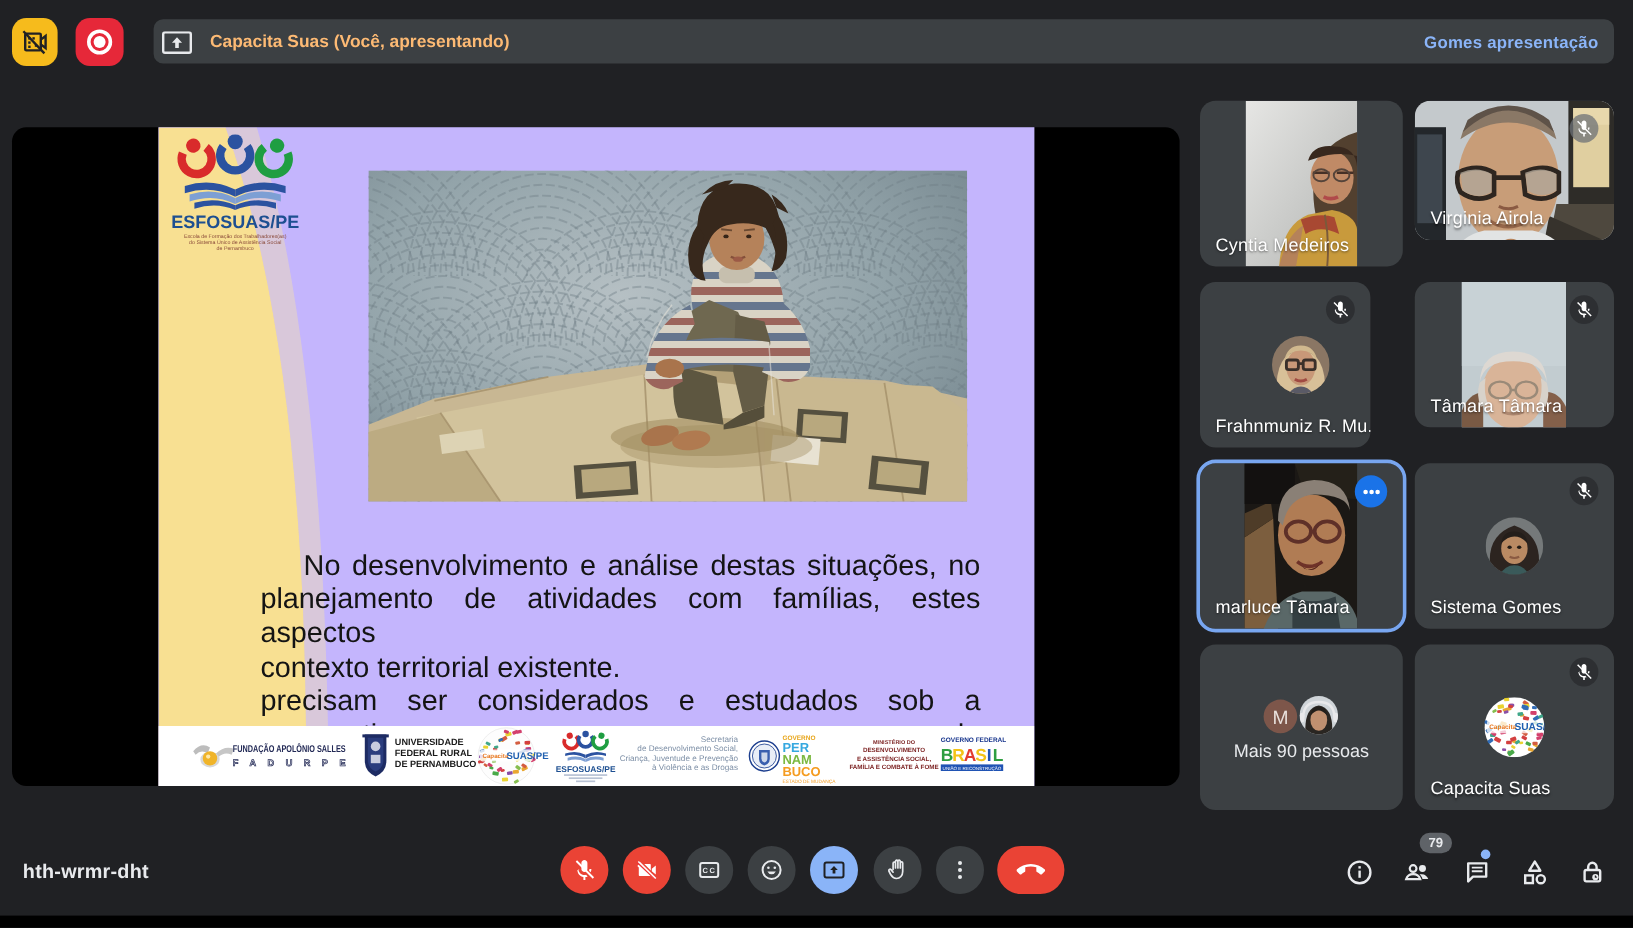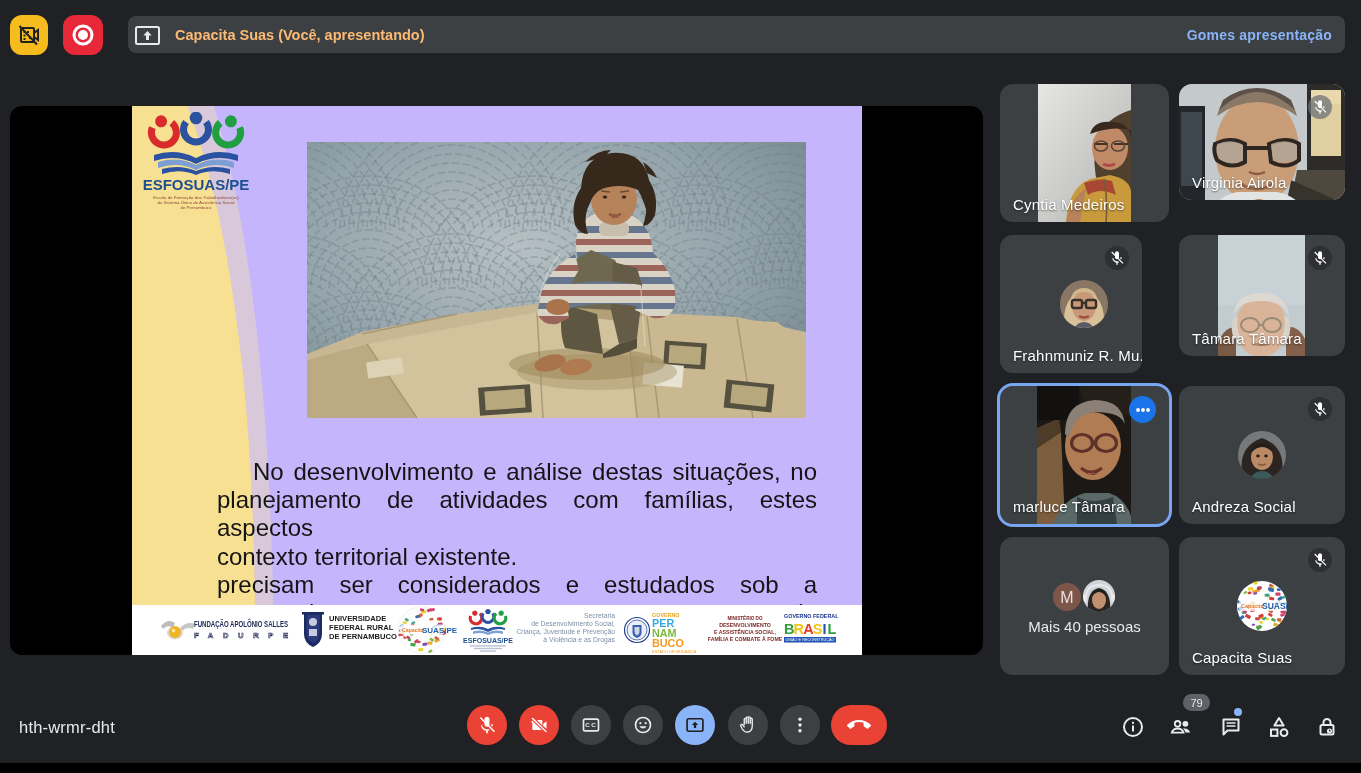--- a/index.html
+++ b/index.html
@@ -725,21 +725,21 @@
 <rect width="48" height="48" fill="#75797a"></rect>
 <path d="M5,48 Q-2,16 24,7 Q50,16 43,48 Z" fill="#2c2420"></path>
 <ellipse cx="24" cy="26" rx="11" ry="13" fill="#b98a63"></ellipse>
 <path d="M13,22 Q14,12 24,12 Q34,12 35,22 Q30,16 24,16 Q18,16 13,22 Z" fill="#241e1a"></path>
 <ellipse cx="20" cy="25" rx="1.8" ry="1.4" fill="#241c16"></ellipse>
 <ellipse cx="28" cy="25" rx="1.8" ry="1.4" fill="#241c16"></ellipse>
 <path d="M20,33 Q24,35 28,33" stroke="#8a5a42" stroke-width="1.8" fill="none"></path>
 <path d="M12,48 Q16,40 24,40 Q32,40 36,48 Z" fill="#3a5a5a"></path>
 </g>
     </svg>
-    <div class="name">Andreza Social</div>
+    <div class="name">Sistema Gomes</div>
     <div class="micoff" style="background:rgba(32,33,36,.55)">
       <svg width="16" height="16" viewBox="0 0 24 24">
         <path fill="#fff" d="M12 14c1.66 0 3-1.34 3-3V5c0-1.66-1.34-3-3-3S9 3.34 9 5v6c0 1.66 1.34 3 3 3z"></path>
         <path fill="#fff" d="M17 11c0 .6-.11 1.16-.3 1.69l1.52 1.52c.5-.97.78-2.06.78-3.21h-2zM5.98 10.96c0 .01.02.02.02.04 0 3.31 2.69 6 6 6 .57 0 1.12-.1 1.64-.25l1.66 1.66c-.71.33-1.5.54-2.3.59V22h-2v-3c-3.28-.49-6-3.31-6-6.96h1.98z"></path>
         <line x1="4" y1="3" x2="21" y2="20" stroke="#fff" stroke-width="1.8"></line>
       </svg>
     </div>
   </div>
 <div class="tile" style="left:1000px;top:537px;width:169px;height:138px">
     <svg class="abs" style="left:52px;top:41px" width="66" height="38" viewBox="0 0 66 38">
@@ -753,21 +753,21 @@
 <g clip-path="url(#cm)">
 <rect x="31" y="2" width="32" height="34" fill="#cfd4d8"></rect>
 <path d="M36,36 Q34,12 47,10 Q60,12 58,36 Z" fill="#2a2622"></path>
 <ellipse cx="47" cy="22" rx="7" ry="9" fill="#c09070"></ellipse>
 <path d="M40,18 Q41,11 47,11 Q53,11 54,18 Q50,14 47,14 Q44,14 40,18 Z" fill="#221e1a"></path>
 <path d="M34,20 Q34,7 47,7 Q60,7 60,20" stroke="#e8e8ea" stroke-width="2" fill="none"></path>
 <rect x="31" y="16" width="4" height="8" rx="2" fill="#e8e8ea"></rect>
 <rect x="59" y="16" width="4" height="8" rx="2" fill="#e8e8ea"></rect>
 </g>
     </svg>
-    <div class="abs" style="left:0;right:0;top:81px;text-align:center;color:#e8eaed;font-size:15px">Mais 40 pessoas</div>
+    <div class="abs" style="left:0;right:0;top:81px;text-align:center;color:#e8eaed;font-size:15px">Mais 90 pessoas</div>
   </div>
 <div class="tile" style="left:1179px;top:537px;width:166px;height:138px">
     <svg class="abs" style="left:58px;top:44px" width="50" height="50" viewBox="0 0 50 50">
 <circle cx="25" cy="25" r="25" fill="#fff"></circle>
 <g opacity="0.92">
 <rect x="13.3" y="20.5" width="5.2" height="3.2" rx="0.8" fill="#e8a020" transform="rotate(18 15.8 22.1)"></rect>
 <rect x="-0.1" y="19.8" width="4.4" height="2.7" rx="0.8" fill="#2060b0" transform="rotate(30 2.1 21.1)"></rect>
 <rect x="35.8" y="25.9" width="4.5" height="2.8" rx="0.8" fill="#e8d020" transform="rotate(21 38.0 27.3)"></rect>
 <rect x="22.2" y="40.3" width="3.7" height="2.3" rx="0.8" fill="#e8d020" transform="rotate(33 24.0 41.5)"></rect>
 <rect x="38.3" y="11.5" width="5.2" height="3.2" rx="0.8" fill="#d03060" transform="rotate(1 40.9 13.1)"></rect>
@@ -826,21 +826,21 @@
     <div class="name">Capacita Suas</div>
     <div class="micoff" style="background:rgba(32,33,36,.55)">
       <svg width="16" height="16" viewBox="0 0 24 24">
         <path fill="#fff" d="M12 14c1.66 0 3-1.34 3-3V5c0-1.66-1.34-3-3-3S9 3.34 9 5v6c0 1.66 1.34 3 3 3z"></path>
         <path fill="#fff" d="M17 11c0 .6-.11 1.16-.3 1.69l1.52 1.52c.5-.97.78-2.06.78-3.21h-2zM5.98 10.96c0 .01.02.02.02.04 0 3.31 2.69 6 6 6 .57 0 1.12-.1 1.64-.25l1.66 1.66c-.71.33-1.5.54-2.3.59V22h-2v-3c-3.28-.49-6-3.31-6-6.96h1.98z"></path>
         <line x1="4" y1="3" x2="21" y2="20" stroke="#fff" stroke-width="1.8"></line>
       </svg>
     </div>
   </div>
 
-<div class="abs" style="left:19px;top:718px;color:#e8eaed;font-size:16.5px;font-weight:normal;letter-spacing:.2px">hth-wrmr-dht</div>
+<div class="abs" style="left:19px;top:718px;color:#e8eaed;font-size:16.5px;font-weight:bold;letter-spacing:.2px">hth-wrmr-dht</div>
 <div class="abs" style="left:467px;top:705px;width:40px;height:40px;border-radius:50%;background:#ea4335;display:flex;align-items:center;justify-content:center">
     <svg width="20" height="20" viewBox="0 0 24 24">
       <path fill="#fff" d="M12 14c1.66 0 3-1.34 3-3V5c0-1.66-1.34-3-3-3S9 3.34 9 5v6c0 1.66 1.34 3 3 3z"></path>
       <path fill="#fff" d="M17 11c0 .6-.11 1.16-.3 1.69l1.52 1.52c.5-.97.78-2.06.78-3.21h-2zM5.98 10.96c0 .01.02.02.02.04 0 3.31 2.69 6 6 6 .57 0 1.12-.1 1.64-.25l1.66 1.66c-.71.33-1.5.54-2.3.59V22h-2v-3c-3.28-.49-6-3.31-6-6.96h1.98z"></path>
       <line x1="4" y1="3" x2="21" y2="20" stroke="#fff" stroke-width="1.8"></line>
     </svg>
   </div>
 <div class="abs" style="left:519px;top:705px;width:40px;height:40px;border-radius:50%;background:#ea4335;display:flex;align-items:center;justify-content:center">
     <svg width="20" height="20" viewBox="0 0 24 24">
       <path fill="#fff" d="M16 10.5V7c0-.55-.45-1-1-1H9.5L16 12.5v-2zM4 6.5L2.5 8 4 9.5V17c0 .55.45 1 1 1h10c.21 0 .39-.08.55-.18L19.5 21 21 19.5 5.5 4 4 5.5v1zM21 7.5l-4 3.2v2.6l4 3.2v-9z"></path>
@@ -909,15 +909,15 @@
       <path d="M13 4l4.6 7.6H8.4z" fill="none" stroke="#e8eaed" stroke-width="2" stroke-linejoin="round"></path>
       <rect x="5" y="15.5" width="6.4" height="6.4" fill="none" stroke="#e8eaed" stroke-width="2"></rect>
       <circle cx="18" cy="18.7" r="3.4" fill="none" stroke="#e8eaed" stroke-width="2"></circle>
     </svg></div>
 <div class="abs" style="left:1315px;top:715px"><svg width="24" height="24" viewBox="0 0 24 24">
       <rect x="5.5" y="10" width="13" height="9.5" rx="1.5" fill="none" stroke="#e8eaed" stroke-width="2"></rect>
       <path d="M8.5 10V7.5a3.5 3.5 0 0 1 7 0V10" fill="none" stroke="#e8eaed" stroke-width="2"></path>
       <circle cx="14.5" cy="16" r="2.6" fill="#e8eaed"></circle>
       <path d="M14.5 14.6v1.4h1.2" stroke="#202124" stroke-width="1" fill="none"></path>
     </svg></div>
-<div class="abs" style="left:1183px;top:694px;width:27px;height:17px;border-radius:9px;background:#5f6368;color:#e8eaed;font-size:11px;font-weight:normal;display:flex;align-items:center;justify-content:center">79</div>
+<div class="abs" style="left:1183px;top:694px;width:27px;height:17px;border-radius:9px;background:#5f6368;color:#e8eaed;font-size:11px;font-weight:bold;display:flex;align-items:center;justify-content:center">79</div>
 <div class="abs" style="left:1234px;top:708px;width:8px;height:8px;border-radius:50%;background:#8ab4f8"></div>
 <div class="abs" style="left:0;top:763px;width:1361px;height:10px;background:#000"></div>
 
 </body></html>

